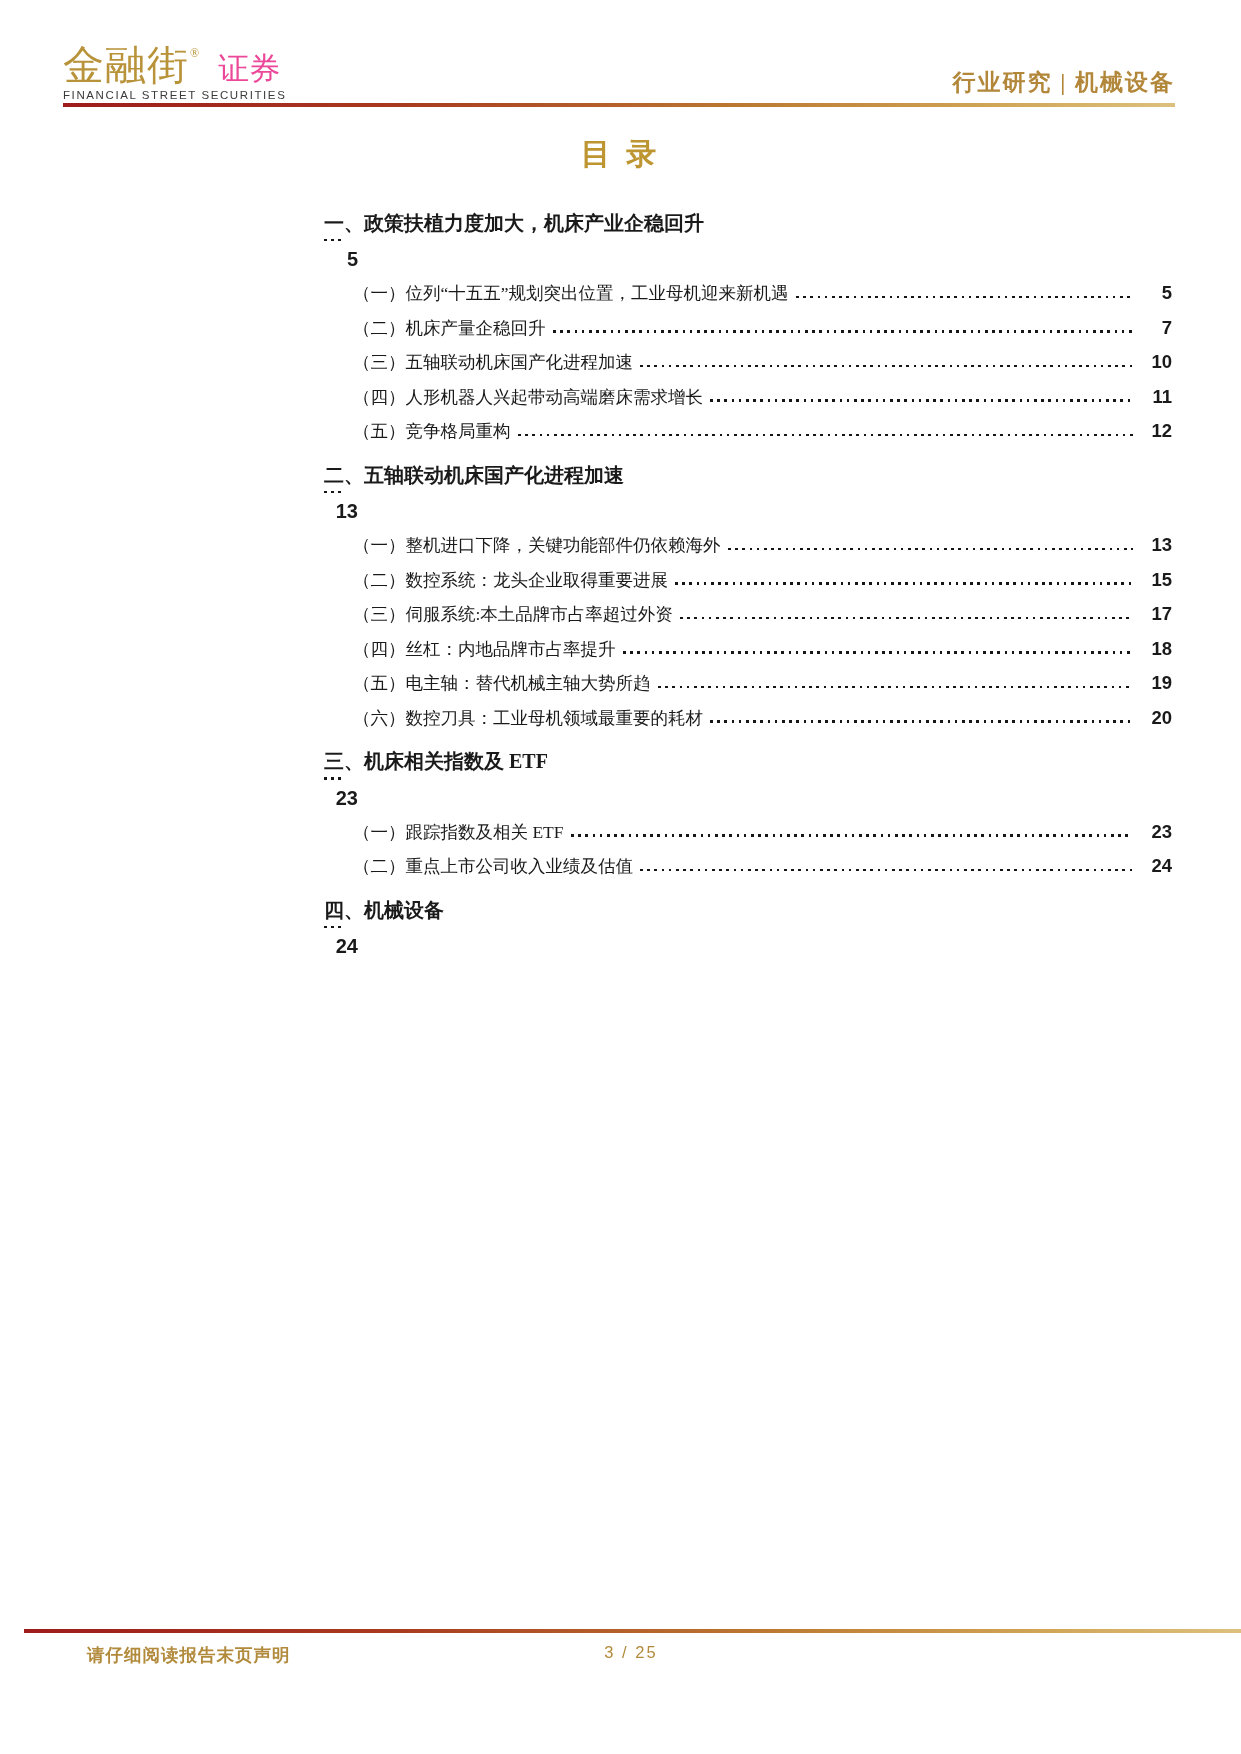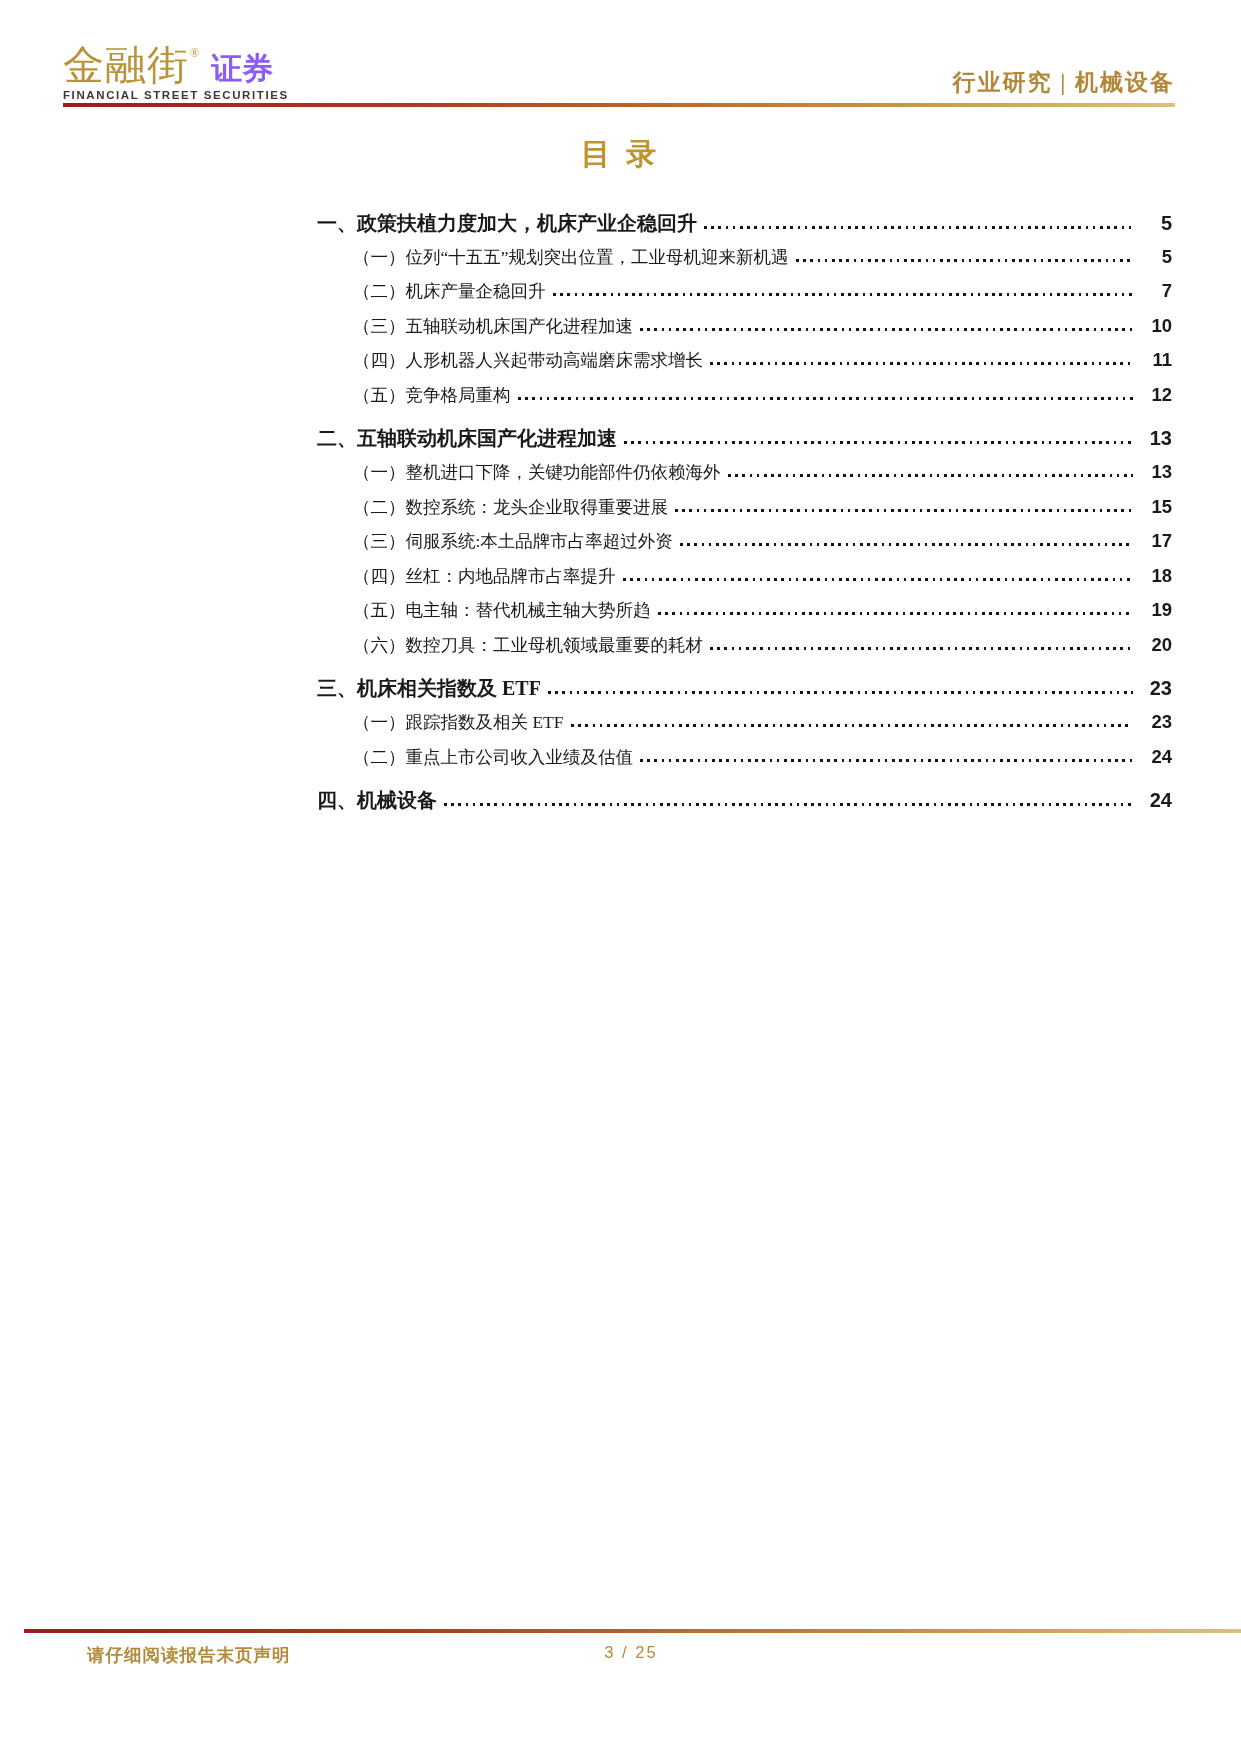--- a/index.html
+++ b/index.html
@@ -32,29 +32,29 @@
   }
   .logo-reg {
     font-size: 12px;
     color: #b8933a;
     position: relative;
     top: -22px;
     margin-left: 1px;
   }
   .logo-suffix {
     font-size: 31px;
-    font-weight: 700;
-    color: #8b5cf6;
-    margin-left: 12px;
+    font-weight: 400;
+    color: #ec4899;
+    margin-left: 19px;
   }
   .logo-en {
     margin-top: 4px;
     font-family: "Liberation Sans", "DejaVu Sans", sans-serif;
     font-size: 11.5px;
-    font-weight: bold;
+    font-weight: normal;
     letter-spacing: 1.6px;
     color: #3a3a3a;
     white-space: nowrap;
   }
   .header-right {
     font-size: 23px;
     font-weight: bold;
     color: #b2873a;
     letter-spacing: 2px;
     padding-bottom: 4px;
@@ -80,20 +80,21 @@
   }
   .toc-row {
     display: flex;
     align-items: baseline;
   }
   .toc-row.lvl1 {
     font-size: 20px;
     font-weight: bold;
     line-height: 34px;
     margin-top: 9px;
+    flex-direction: column;
   }
   .toc-row.lvl1:first-child { margin-top: 0; }
   .toc-row.lvl2 {
     font-size: 17.5px;
     line-height: 33.5px;
     padding-left: 36px;
   }
   .toc-text { white-space: nowrap; }
   .dots {
     flex: 1 1 auto;

